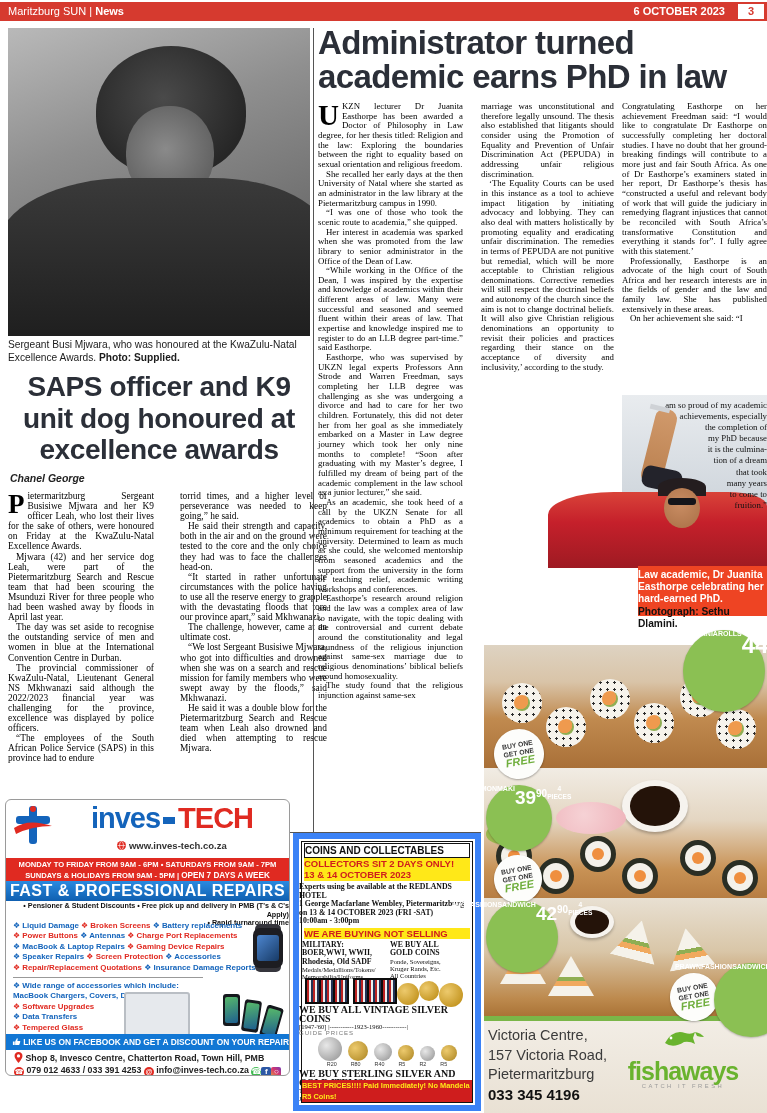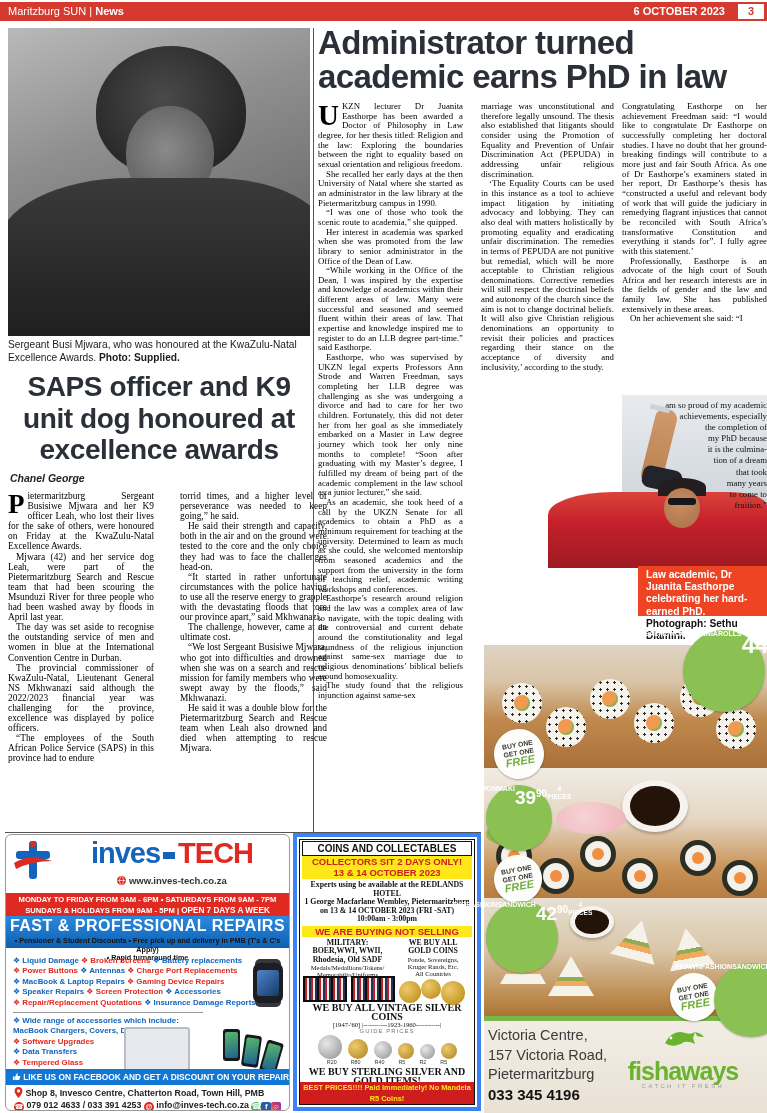--- a/index.html
+++ b/index.html
@@ -58,42 +58,42 @@
          transform:rotate(14deg);border-radius:10px;z-index:2;}
   .phcuff{left:642px;top:468px;width:40px;height:22px;background:#23232b;transform:rotate(12deg);
           border-radius:8px;z-index:2;}
   .phband{left:650px;top:406px;width:20px;height:5px;background:#cfd2d6;transform:rotate(14deg);z-index:3;}
   .phface{left:664px;top:488px;width:36px;height:40px;border-radius:50%;z-index:3;
     background:radial-gradient(circle at 45% 40%,#c98d63,#a96f46);}
   .phglass{left:668px;top:498px;width:28px;height:7px;background:#15151a;border-radius:3px;z-index:4;}
   .phhair{left:658px;top:478px;width:48px;height:18px;border-radius:50% 50% 0 0;background:#241d1f;z-index:3;}
 
   .pcap{left:638px;top:566px;width:129px;height:50px;background:var(--caption-red);
-        padding:3px 8px;box-sizing:border-box;z-index:4;}
+        padding:3px 0;box-sizing:border-box;z-index:4;}
   .pcap .pc1{display:block;color:#fff;font-weight:bold;font-size:10.2px;line-height:12.2px;}
   .pcap .pc2{display:block;color:#111;font-weight:bold;font-size:10.2px;line-height:12.2px;}
 
   
-  .inv{left:5px;top:834px;width:285px;height:277px;border:1px solid #9a9a9a;border-radius:6px;
+  .inv{left:5px;top:799px;width:285px;height:277px;border:1px solid #9a9a9a;border-radius:6px;
        box-sizing:border-box;background:#fff;overflow:hidden;}
   .inv-logo{position:absolute;left:6px;top:4px;width:42px;height:42px;}
   .inv-brand{position:absolute;left:56px;top:2px;width:220px;text-align:center;font-weight:800;
              font-size:29px;letter-spacing:-1px;}
   .inv-brand .b1{color:var(--inv-blue);}
   .inv-brand .dash{display:inline-block;width:12px;height:7px;background:var(--inv-blue);margin:0 3px 4px 3px;}
   .inv-brand .b2{color:var(--inv-red);}
   .inv-url{position:absolute;left:56px;top:40px;width:220px;text-align:center;font-size:9.5px;
            font-weight:bold;color:#333;}
   .inv-hours{position:absolute;left:0;top:58px;width:100%;height:23px;background:var(--inv-red);
              color:#fff;font-size:7.6px;font-weight:bold;text-align:center;line-height:11px;padding-top:1px;box-sizing:border-box;}
-  .inv-fast{position:absolute;left:0;top:81px;width:100%;height:32px;color:#fff;font-weight:800;
+  .inv-fast{position:absolute;left:0;top:81px;width:100%;height:20px;color:#fff;font-weight:800;
             font-size:16px;text-align:center;line-height:20px;letter-spacing:0.5px;
             background:linear-gradient(180deg,#2a8ae0,#0f5fb0);}
   .inv-perks{position:absolute;left:0;top:102px;width:100%;font-size:7.2px;font-weight:bold;
-             text-align:center;line-height:8.6px;color:#111;}
+             text-align:right;line-height:8.6px;color:#111;}
   .inv-svc{position:absolute;left:7px;top:121px;width:272px;font-size:7.9px;font-weight:bold;line-height:10.4px;}
   .svc6{margin-top:4px;border-top:1px solid #999;padding-top:3px;width:190px;}
   .c-b{color:var(--inv-blue);} .c-r{color:var(--inv-red);}
   .inv-fb{position:absolute;left:0;top:234px;width:100%;height:16px;background:var(--bar-blue);
           color:#fff;font-size:8.4px;font-weight:bold;text-align:right;line-height:16px;}
   .inv-addr{position:absolute;left:8px;top:252px;font-size:8.8px;font-weight:bold;color:#222;}
   .inv-tel{position:absolute;left:8px;top:265px;font-size:8.8px;font-weight:bold;color:#222;}
   .ric{display:inline-block;width:10px;height:10px;border-radius:50%;background:var(--inv-red);
        color:#fff;font-size:7px;line-height:10px;text-align:center;vertical-align:-1px;}
   .sq{display:inline-block;width:10px;height:10px;border-radius:2px;color:#fff;font-size:8px;
@@ -110,22 +110,22 @@
                border:2px solid #b9bec4;border-radius:3px;}
   .laptop .base{position:absolute;left:0;top:44px;width:88px;height:7px;background:#c6cbd1;border-radius:3px;}
   .phones{position:absolute;right:4px;top:194px;width:62px;height:52px;}
   .phones i{position:absolute;width:17px;height:32px;background:#15181d;border-radius:3px;display:block;}
   .phones i b{position:absolute;left:2px;top:3px;right:2px;bottom:3px;display:block;border-radius:2px;
               background:linear-gradient(160deg,#57b86a,#1e5f8f);}
   .phones i:nth-child(2){left:20px;top:6px;transform:rotate(8deg);}
   .phones i:nth-child(3){left:40px;top:12px;transform:rotate(16deg);}
 
   
-  .coins{left:293px;top:833px;width:188px;height:278px;border:4px solid #3b82f6;box-shadow:inset 0 0 0 2px #fff,inset 0 0 0 3px #111;
-         box-sizing:border-box;background:#fff;overflow:hidden;text-align:center;}
+  .coins{left:293px;top:833px;width:188px;height:278px;border:6px solid #3b82f6;box-shadow:inset 0 0 0 2px #fff,inset 0 0 0 3px #111;
+         box-sizing:border-box;background:#fff;overflow:hidden;}
   .cn-title{margin:4px 5px 0 5px;border:1px solid #111;font-weight:800;font-size:10px;line-height:13px;}
   .cn-yel{margin:0 5px 0 5px;background:var(--coin-yellow);color:var(--coin-red);font-weight:800;
           font-size:9.5px;line-height:10.5px;padding:1px 0;}
   .cn-info{font-family:"Liberation Serif","DejaVu Serif",serif;font-weight:bold;font-size:7.8px;line-height:8.6px;margin-top:2px;}
   .cn-buy{margin:2px 5px 0 5px;background:var(--coin-yellow);color:var(--coin-red);font-weight:800;font-size:9.5px;line-height:11px;}
   .cn-red{color:var(--coin-red);font-family:"Liberation Serif","DejaVu Serif",serif;font-weight:bold;
           font-size:7.8px;line-height:8.6px;margin-top:1px;}
   .cn-cols{position:relative;margin-top:2px;height:64px;font-family:"Liberation Serif","DejaVu Serif",serif;}
   .cn-l{position:absolute;left:3px;top:0;width:95px;}
   .cn-r{position:absolute;right:3px;top:0;width:82px;}

